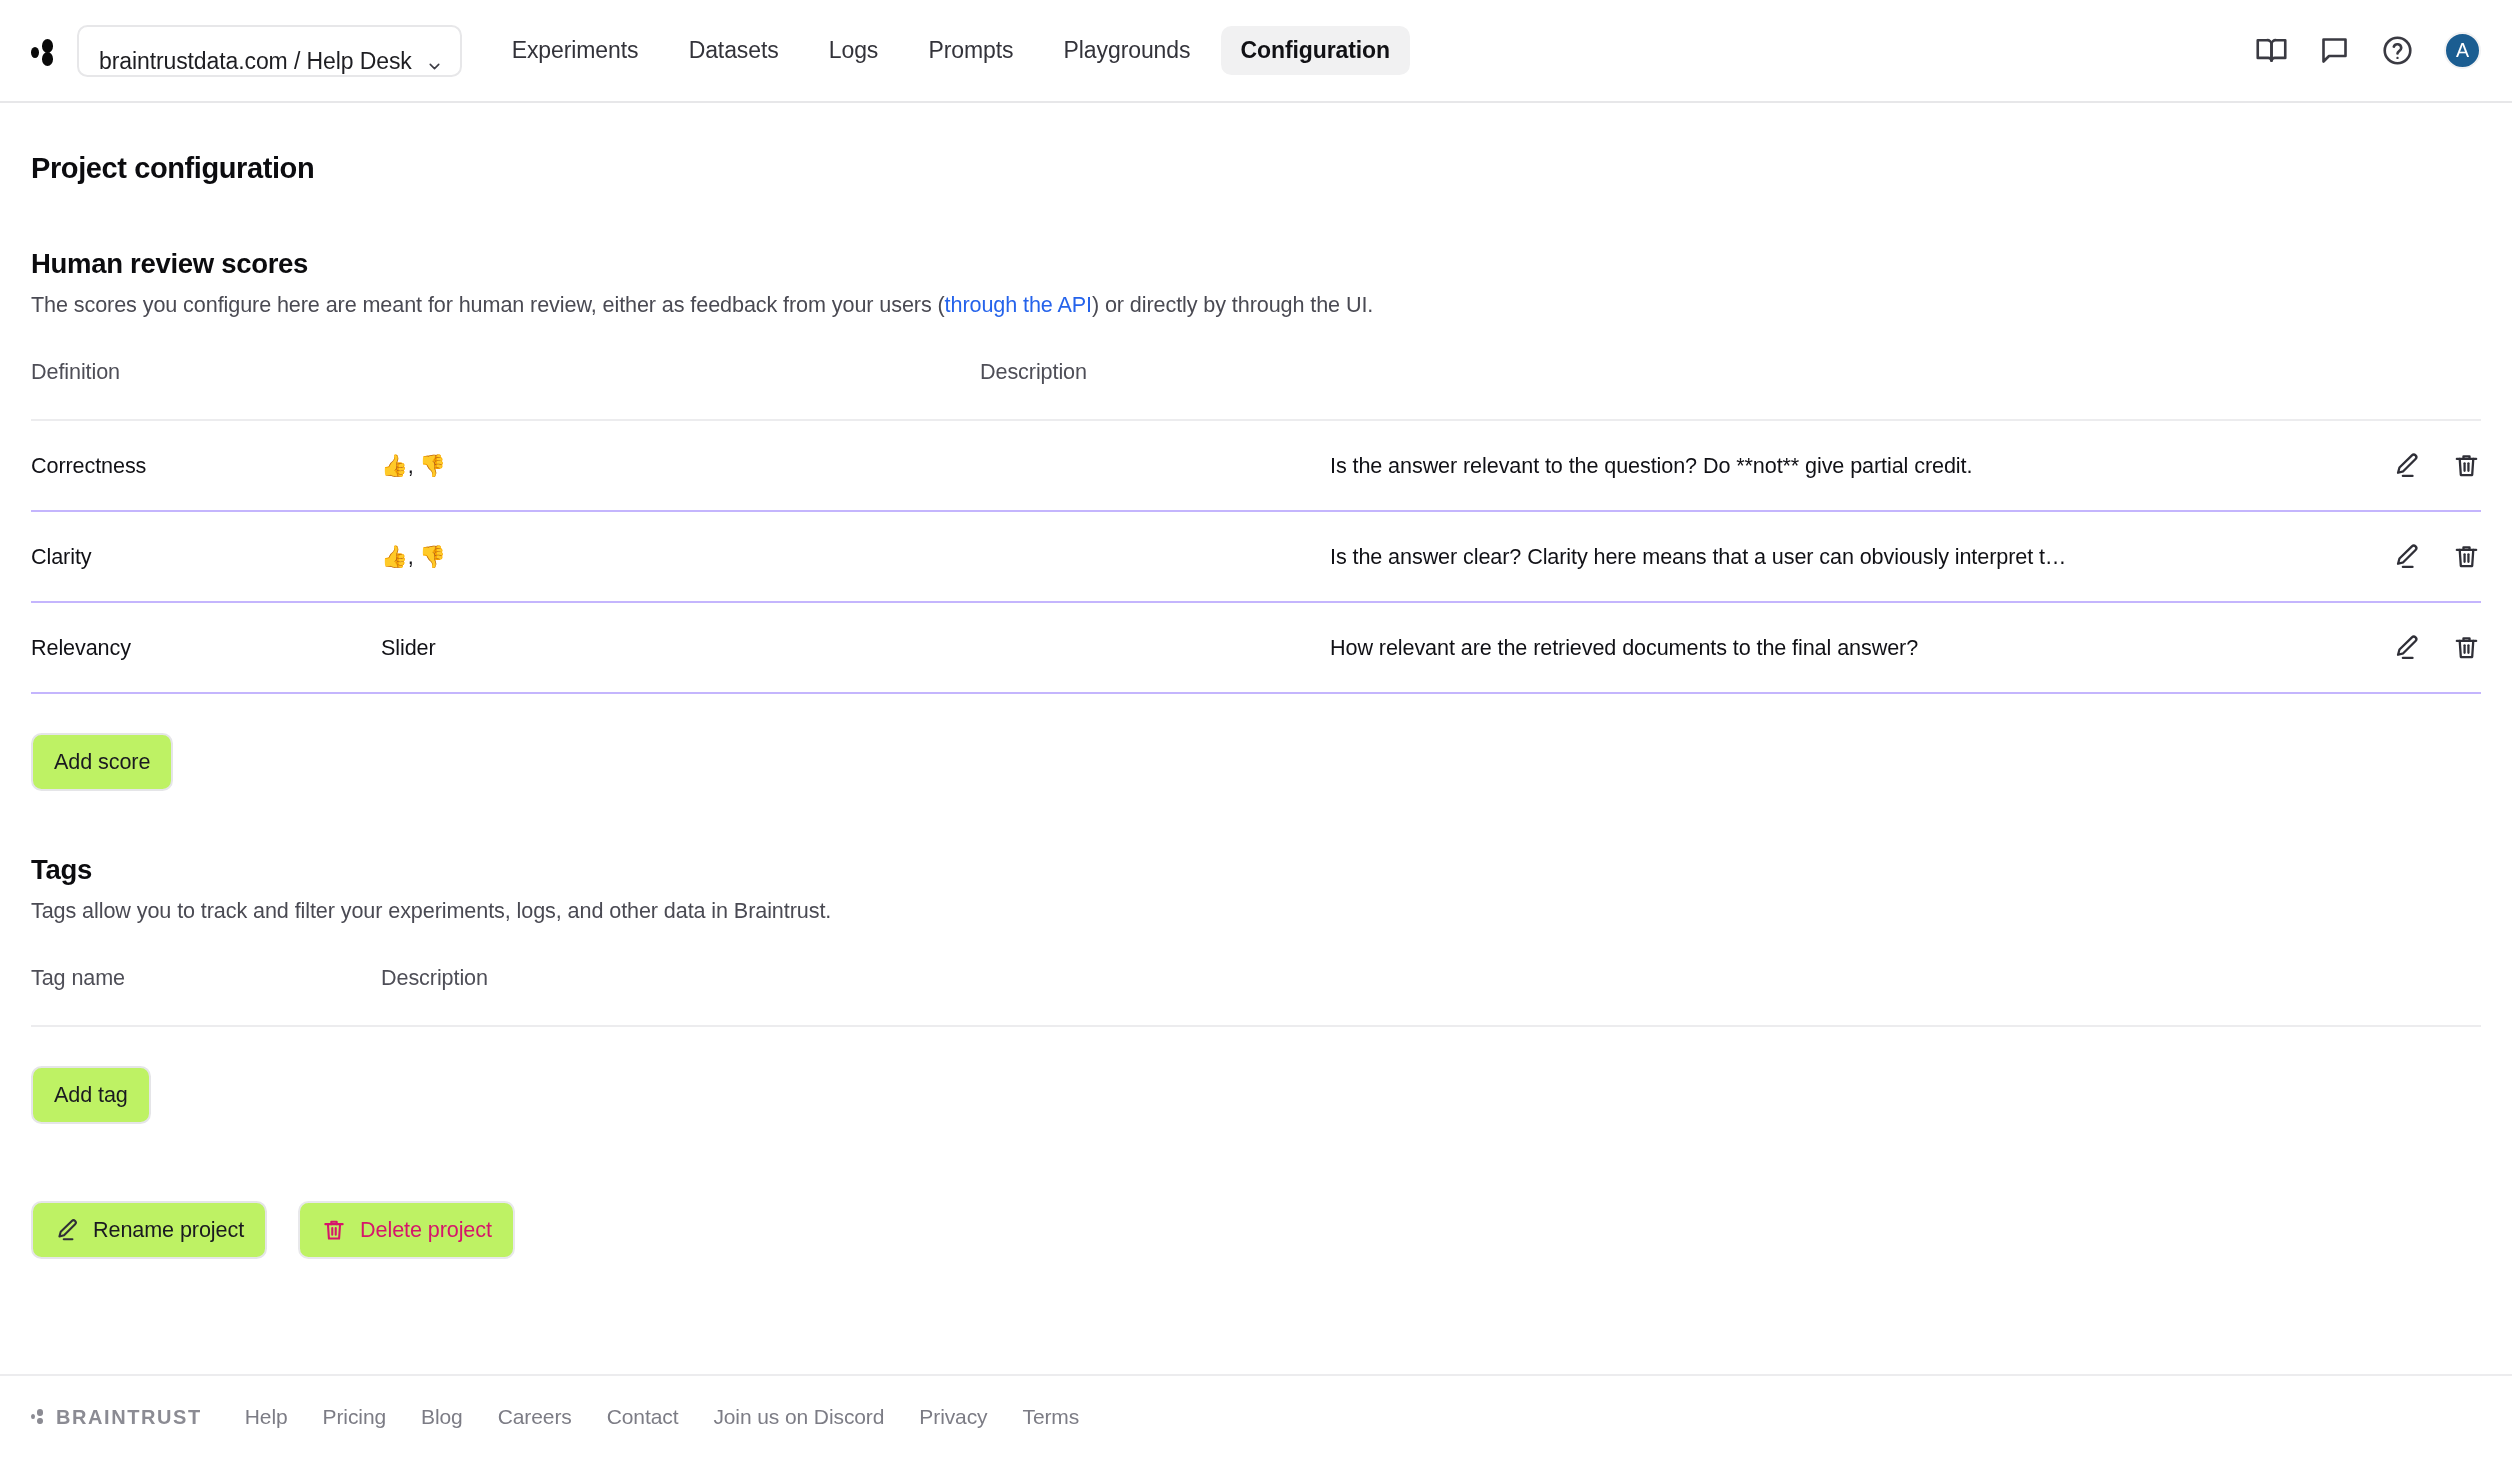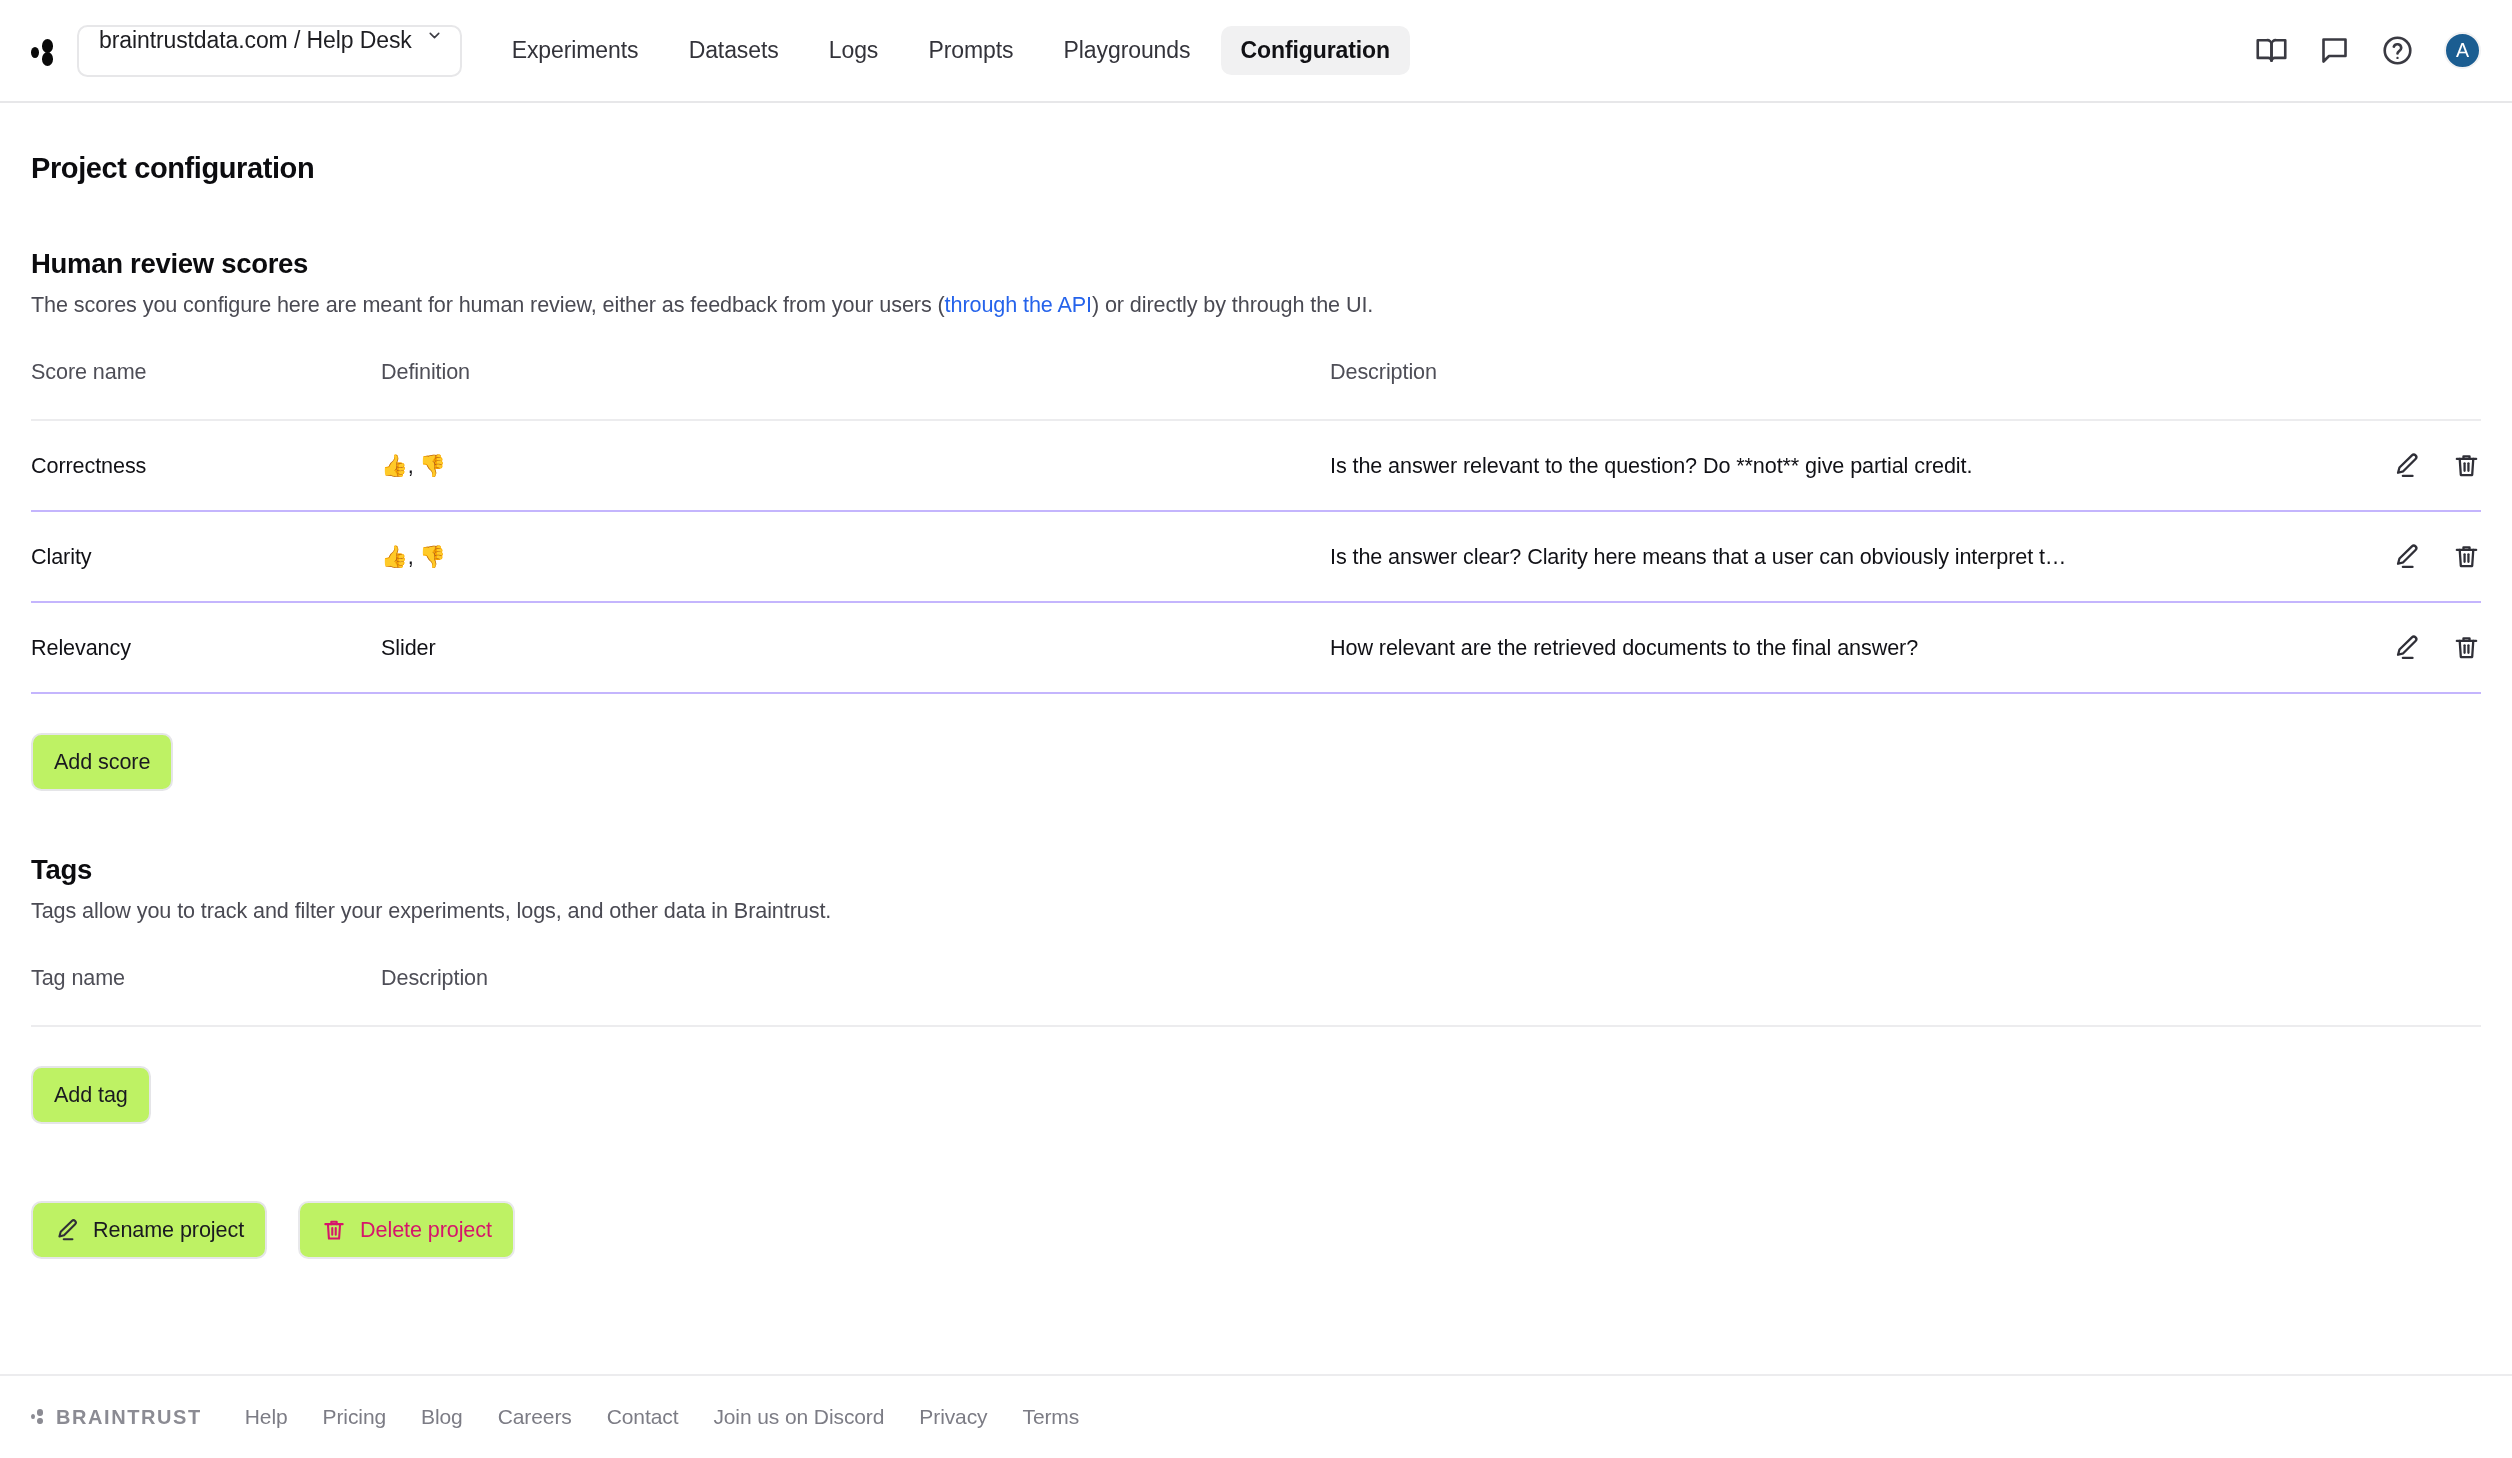--- a/index.html
+++ b/index.html
@@ -36,21 +36,21 @@
   .logo-mark i.d1 { width: 8.5px; height: 11px; left: 4.6px;  top: 15px; }
   .logo-mark i.d2 { width: 11.8px; height: 14.4px; left: 15.7px; top: 6.5px; }
   .logo-mark i.d3 { width: 11.8px; height: 14.4px; left: 15.7px; top: 20px; }
 
   .project-select {
     height: 52px;
     border: 2px solid #e7e7e9;
     border-radius: 10.5px;
     background: #fff;
     display: flex;
-    align-items: flex-start;
+    align-items: flex-end;
     padding: 0 17px 0 19.6px;
     gap: 14.4px;
     cursor: pointer;
     margin-right: 30px;
   }
   .project-select .ptext {
     font-size: 23px;
     color: #1e1e22;
     letter-spacing: -0.1px;
     white-space: nowrap;
@@ -267,21 +267,20 @@
   <div class="page-title">Project configuration</div>
 
   <div class="section">
     <div class="section-title">Human review scores</div>
     <div class="section-desc">
       <span>The scores you configure here are meant for human review, either as feedback from your users (</span><a>through the API</a><span>) or directly by through the UI.</span>
     </div>
 
     <div class="tbl">
       <div class="trow head">
-        <div class="thead-cell c-name">Score name</div>
         <div class="thead-cell c-def">Definition</div>
         <div class="thead-cell c-desc">Description</div>
         <div class="thead-cell c-act"></div>
       </div>
 
       <div class="trow">
         <div class="tcell c-name">Correctness</div>
         <div class="tcell c-def emoji">👍, 👎</div>
         <div class="tcell c-desc">Is the answer relevant to the question? Do **not** give partial credit.</div>
         <div class="tcell c-act">

